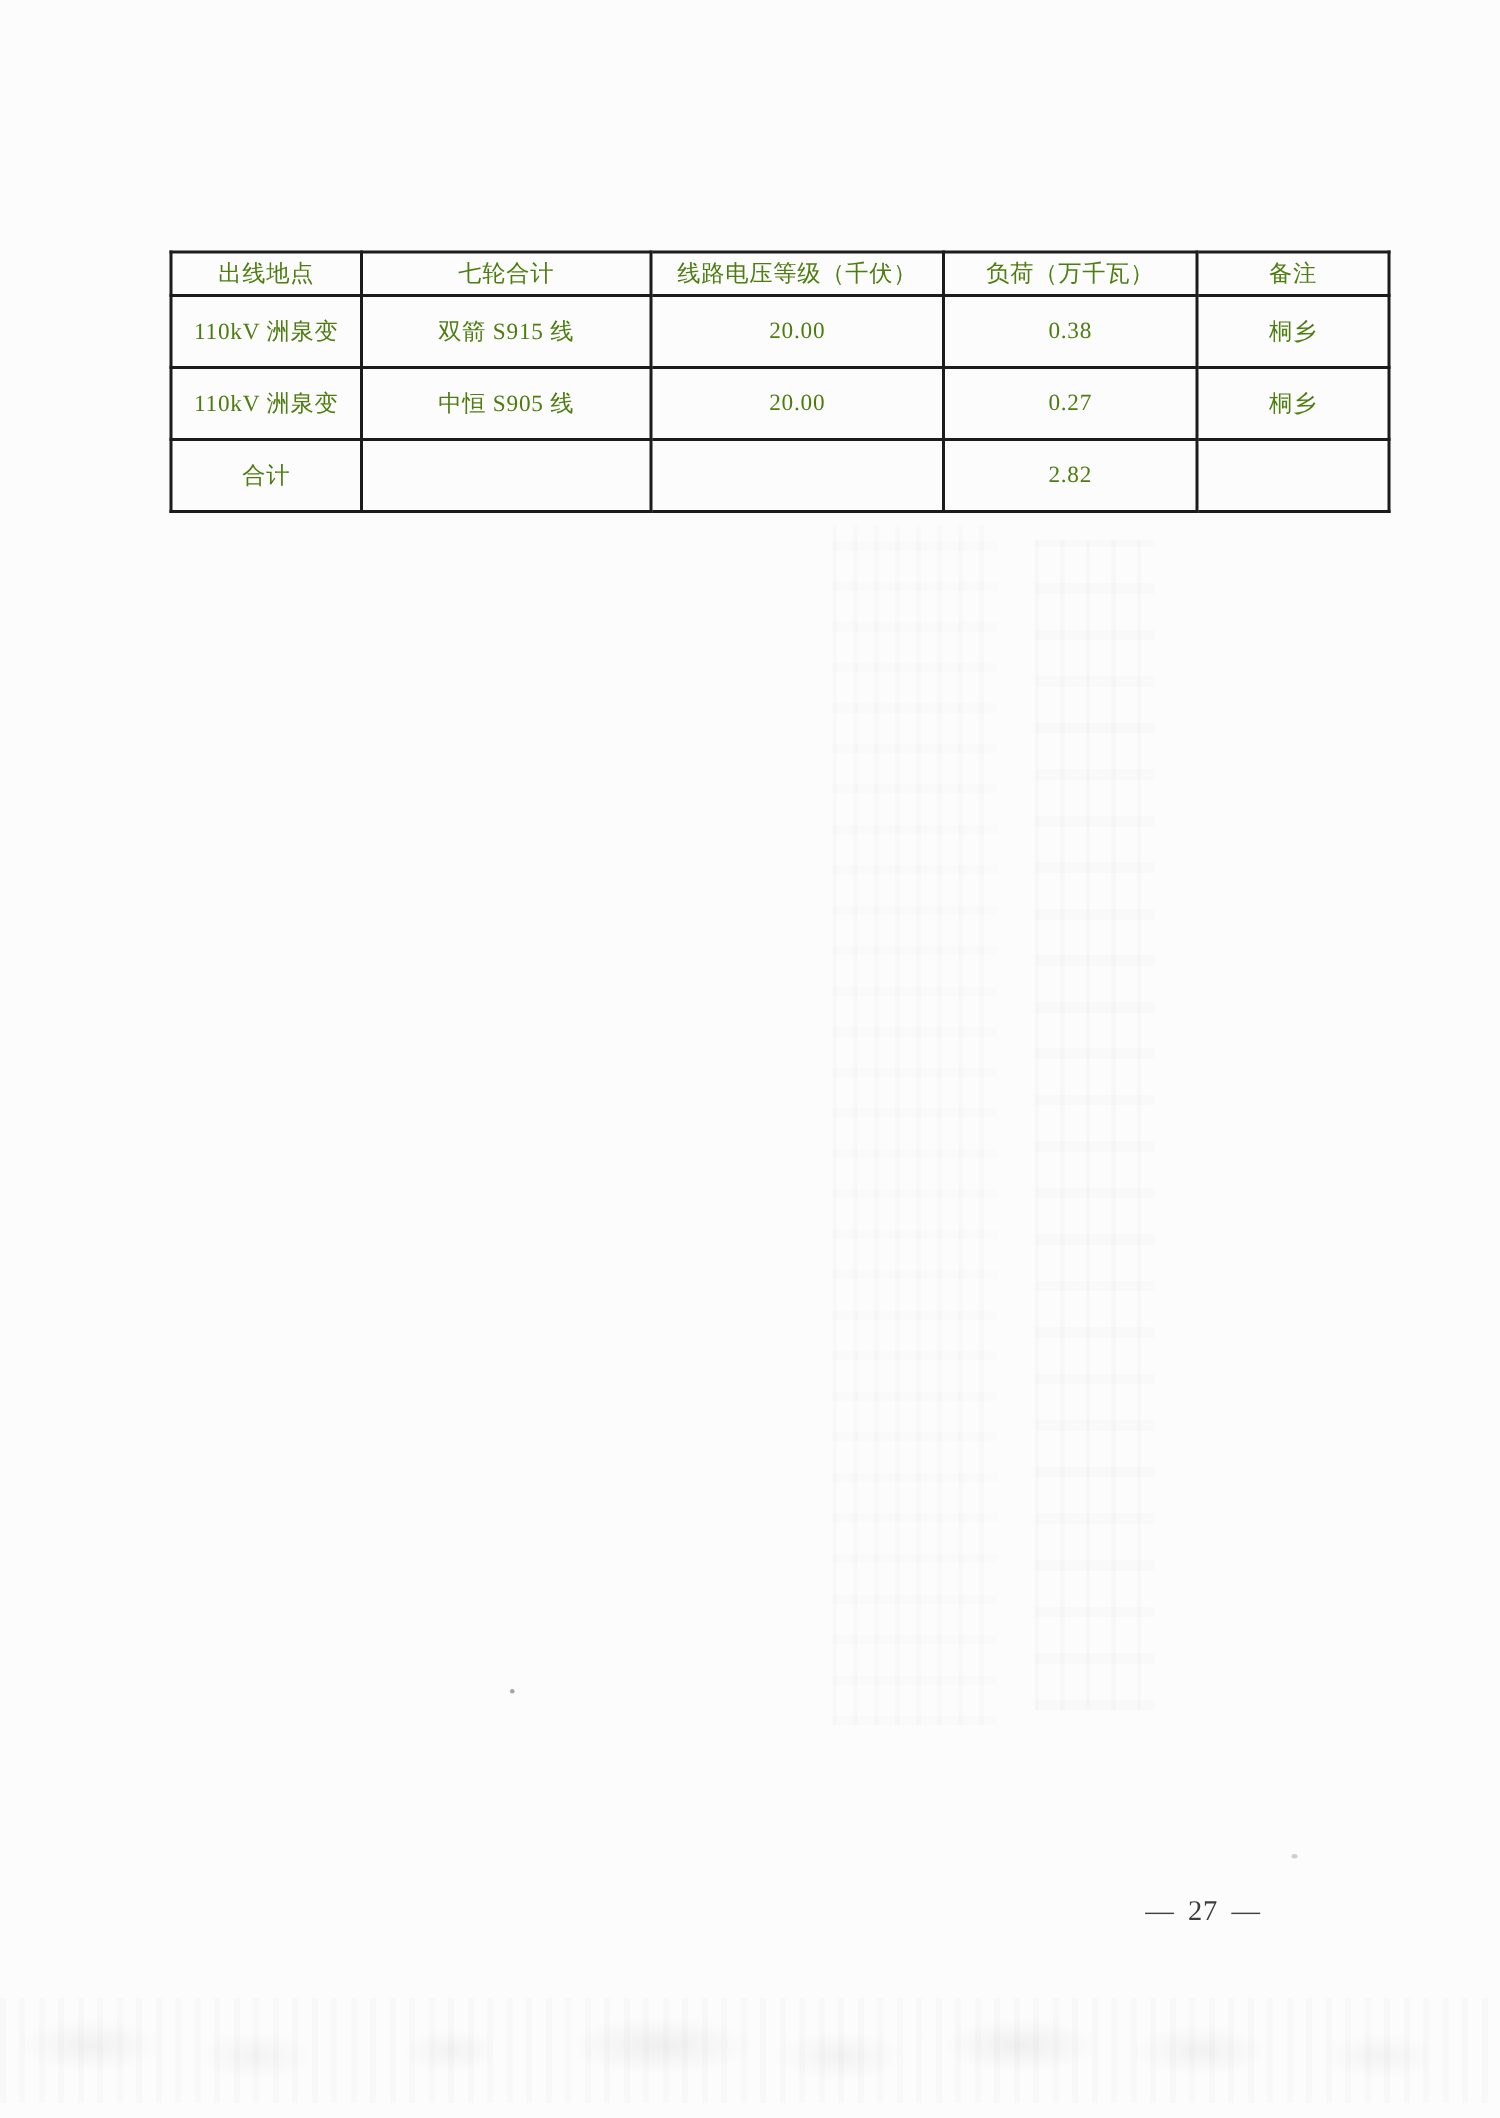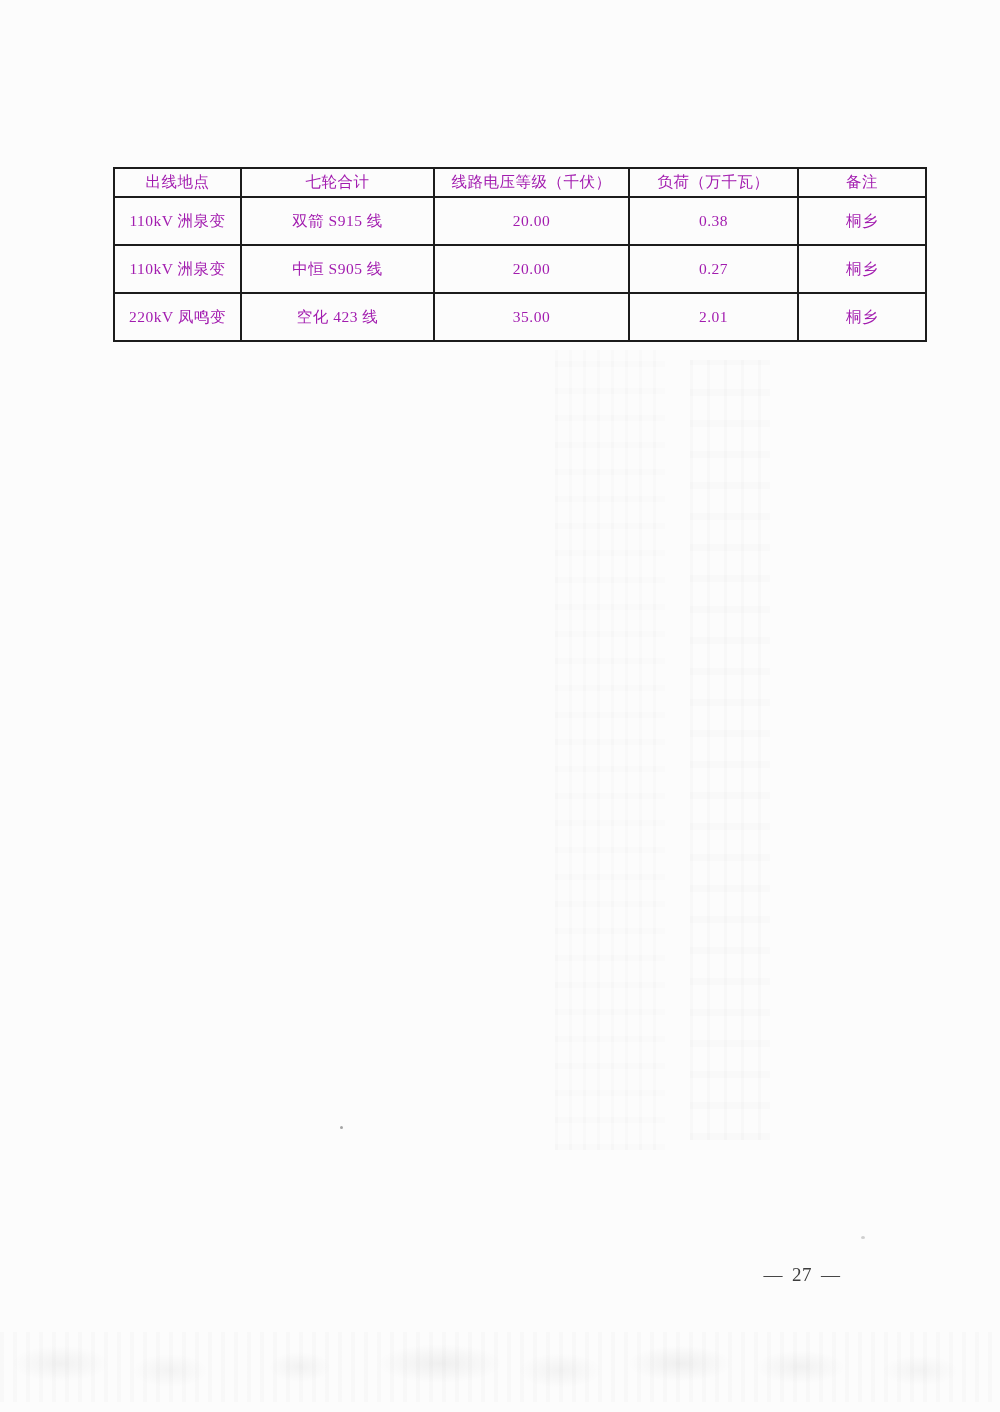--- a/index.html
+++ b/index.html
@@ -20,21 +20,21 @@
   
   table.power-table {
     position: absolute;
     left: 113px;
     top: 167px;
     width: 812px;
     height: 175px;
     border-collapse: collapse;
     table-layout: fixed;
     font-size: 15.5px;
-    color: #a21caf;
+    color: #4d7c0f;
   }
   table.power-table th,
   table.power-table td {
     border: 2px solid #1c1c1c;
     text-align: center;
     vertical-align: middle;
     padding: 0 2px;
     font-weight: normal;
     letter-spacing: 0.5px;
     white-space: nowrap;
@@ -131,25 +131,25 @@
         <td>桐乡</td>
       </tr>
       <tr>
         <td>110kV 洲泉变</td>
         <td>中恒 S905 线</td>
         <td>20.00</td>
         <td>0.27</td>
         <td>桐乡</td>
       </tr>
       <tr>
-        <td>220kV 凤鸣变</td>
-        <td>空化 423 线</td>
-        <td>35.00</td>
-        <td>2.01</td>
-        <td>桐乡</td>
+        <td>合计</td>
+        <td></td>
+        <td></td>
+        <td>2.82</td>
+        <td></td>
       </tr>
     </tbody>
   </table>
 
   <div class="footer">
     <span>—</span>
     <span>27</span>
     <span>—</span>
   </div>
 

